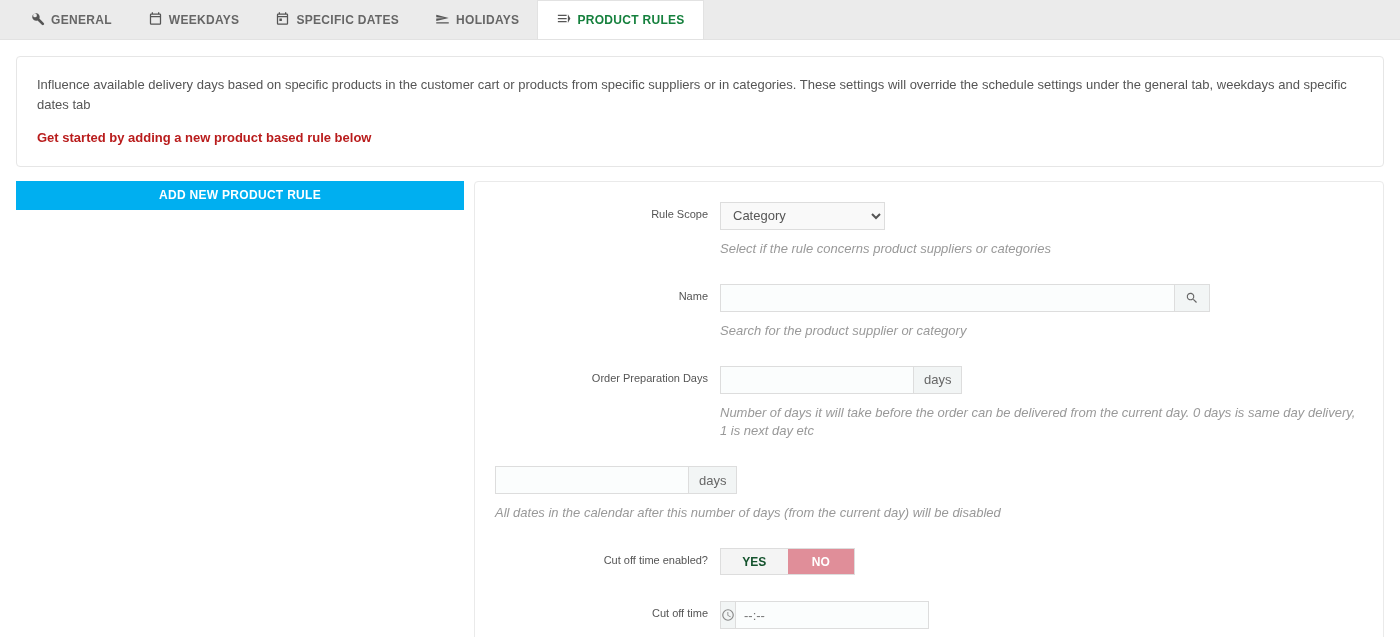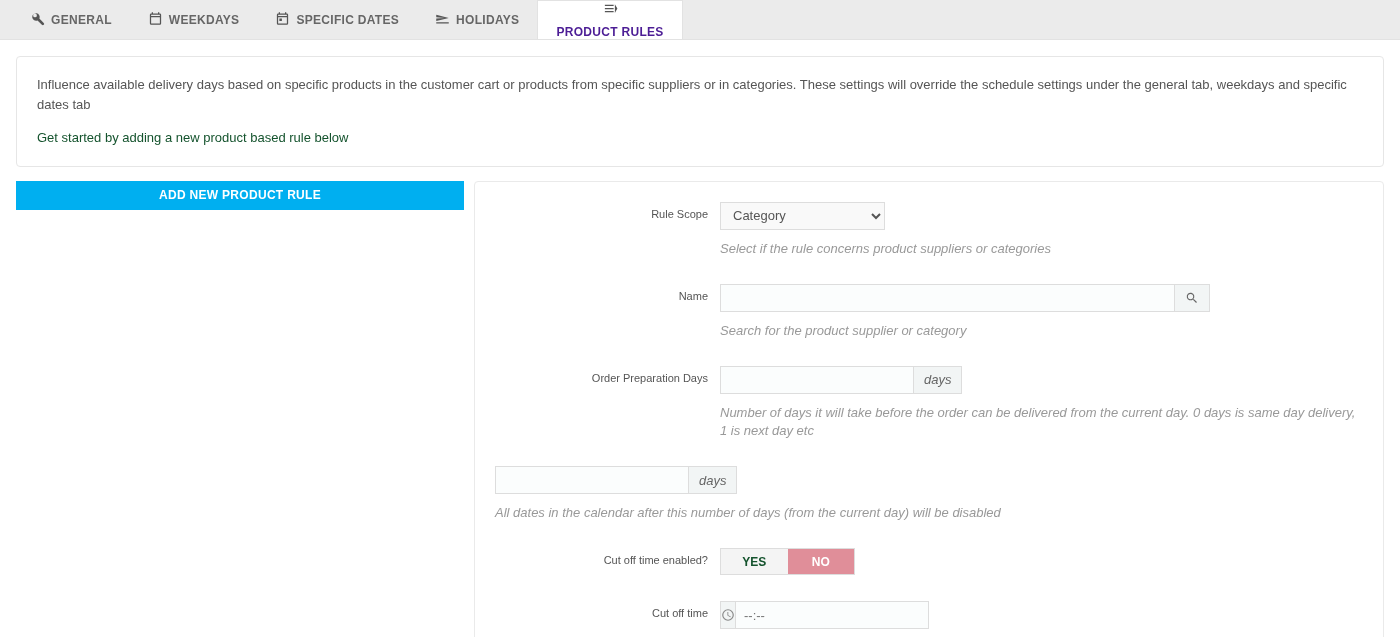--- a/index.html
+++ b/index.html
@@ -28,38 +28,37 @@
     font-size: 12px;
     font-weight: 600;
     letter-spacing: .3px;
     cursor: pointer;
     text-transform: uppercase;
   }
   .tab.active {
     background: #fff;
     border: 1px solid #e2e2e2;
     border-bottom: none;
-    color: #4c1d95;
-    flex-direction: column;
+    color: #15803d;
   }
   .tab svg { width: 15px; height: 15px; fill: #555; }
   .content {
     background: #fff;
     margin: 0;
     padding: 16px;
   }
   .infobox {
     border: 1px solid #e6e6e6;
     border-radius: 4px;
     background: #fff;
     padding: 18px 20px;
     margin-bottom: 14px;
   }
   .infobox p { color: #555; margin-bottom: 14px; line-height: 1.5; }
-  .infobox .bold { font-weight: 400; color: #14532d; margin-bottom: 0; }
+  .infobox .bold { font-weight: 700; color: #b91c1c; margin-bottom: 0; }
   .layout {
     display: flex;
     gap: 10px;
     align-items: flex-start;
   }
   .sidebar { width: 448px; }
   .add-btn {
     width: 100%;
     background: #00aff0;
     color: #fff;
@@ -124,21 +123,20 @@
   .input-group .addon {
     display: flex;
     align-items: center;
     justify-content: center;
     height: 28px;
     border: 1px solid #ddd;
     background: #f2f5f5;
     padding: 0 10px;
     color: #666;
     font-size: 13px;
-    font-style: italic;
   }
   .input-group.small { max-width: 205px; }
   .toggle {
     display: flex;
     width: 135px;
     height: 27px;
     border: 1px solid #ddd;
     overflow: hidden;
   }
   .toggle .seg {

